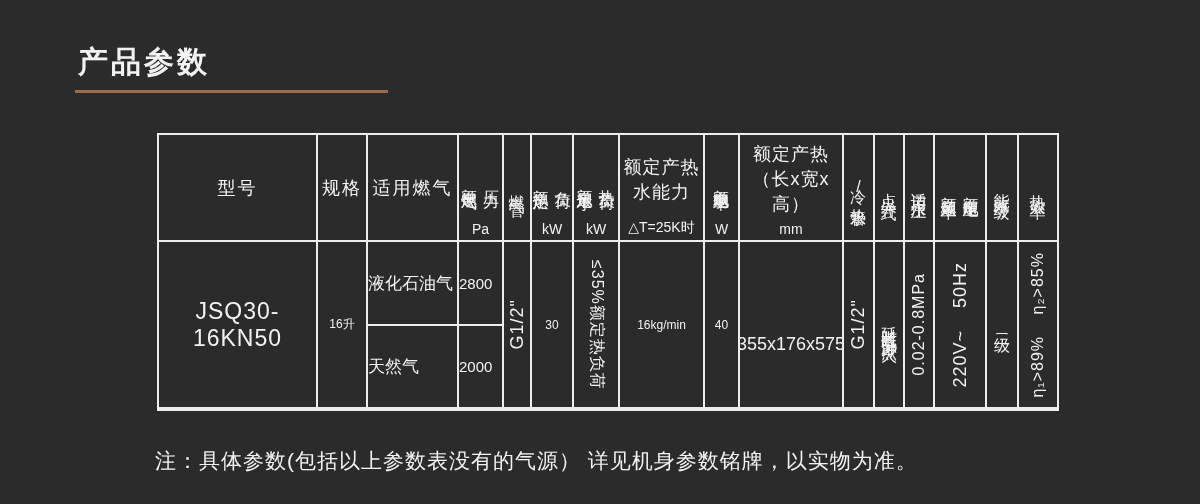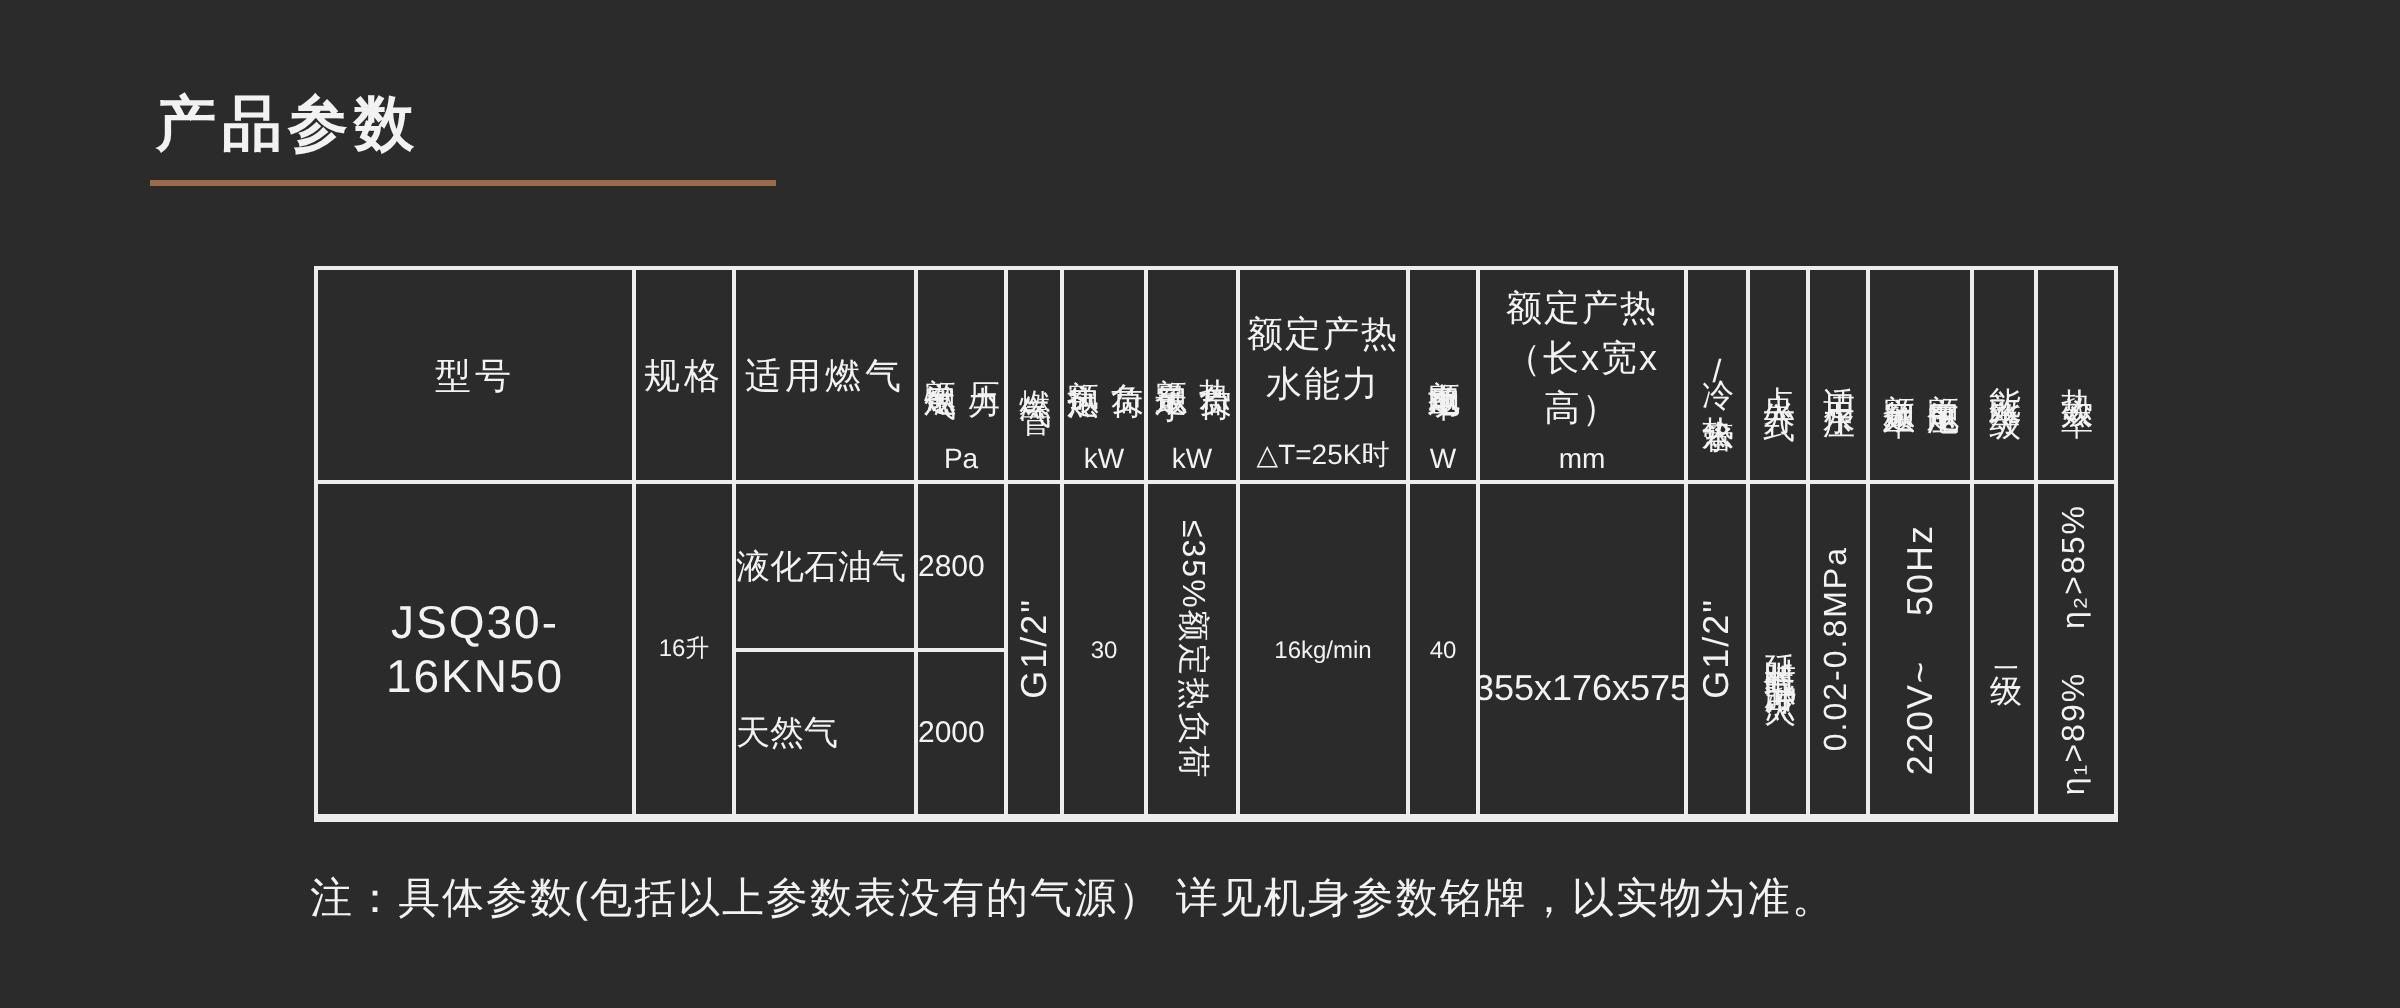--- a/index.html
+++ b/index.html
@@ -50,21 +50,21 @@
   .gas-val { font-size:17px; letter-spacing:0; }
   .num-val { font-size:15px; }
   .dim-val { font-size:18px; letter-spacing:0;margin-top:39px; }
   .upv { writing-mode:vertical-lr; text-orientation:upright; font-size:16px; letter-spacing:3px; line-height:1; }
   .rotccw { writing-mode:vertical-rl; text-orientation:mixed; transform:rotate(180deg); font-size:18px; letter-spacing:1px; }
   .rotcw  { writing-mode:vertical-rl; text-orientation:sideways; font-size:16px; letter-spacing:1px; }
   .ws-wide { word-spacing:16px; }
   .eff { font-size:16px; }
 
   .note {
-    position:absolute; left:155px; top:435px;
+    position:absolute; left:155px; top:447px;
     font-size:21px; letter-spacing:1px;
   }
 </style>
 </head>
 <body>
 
 <div class="stage">
 
   <div class="title">产品参数</div>
   <div class="rule"></div>

